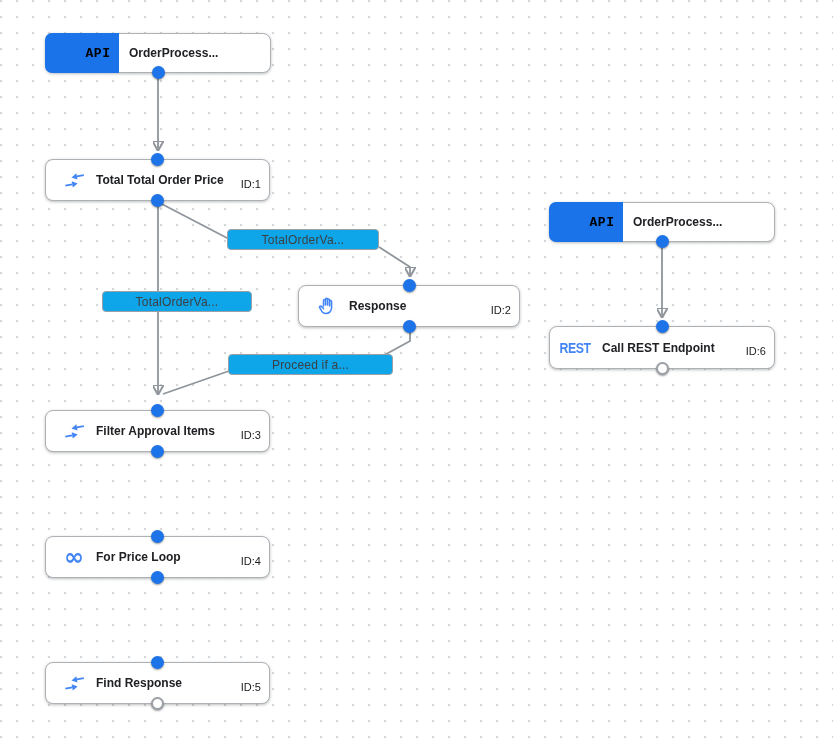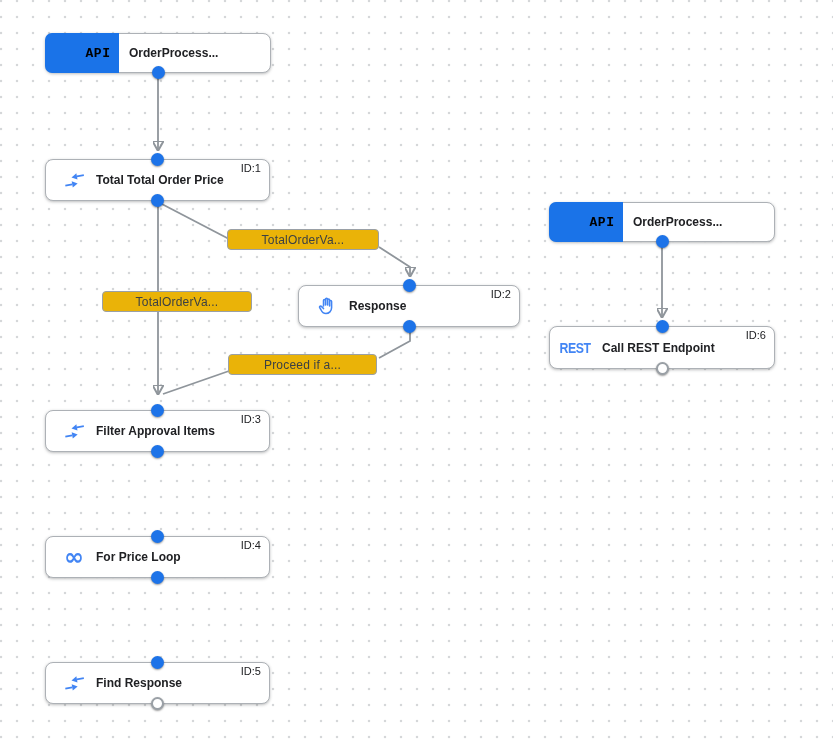--- a/index.html
+++ b/index.html
@@ -10,34 +10,34 @@
     background-image:radial-gradient(circle,#d5d7d9 1.4px,transparent 1.6px);
     background-size:16px 16px;
     background-position:9px 9px;
   }
   #canvas{position:absolute;inset:0;}
   svg.edges{position:absolute;left:0;top:0;z-index:1;}
   svg.edges path{fill:none;stroke:#8f959b;stroke-width:1.8;}
 
   .edge-label{
     position:absolute;z-index:2;box-sizing:border-box;
-    background:#eab308;border:1px solid #9aa0a6;border-radius:4px;
+    background:#0ea5e9;border:1px solid #9aa0a6;border-radius:4px;
     display:flex;align-items:center;justify-content:center;
     font-size:12px;color:#3c4043;letter-spacing:.2px;
   }
 
   .node{
     position:absolute;z-index:3;box-sizing:border-box;
     background:#fff;border:1px solid #adb1b6;border-radius:8px;
     box-shadow:0 1px 3px rgba(60,64,67,.35);
     display:flex;align-items:center;
   }
   .node .title{font-size:12px;font-weight:bold;color:#202124;white-space:nowrap;}
   .node .nid{
-    position:absolute;top:2px;right:8px;
+    position:absolute;top:18px;right:8px;
     font-size:11px;color:#202124;font-weight:normal;
   }
   .badge{
     align-self:stretch;width:42px;flex:0 0 42px;
     background:#1a73e8;border-radius:7px 0 0 7px;margin:-1px 0 -1px -1px;
     display:flex;align-items:center;justify-content:center;
     color:#000000;font-family:Liberation Mono, monospace;
     font-weight:bold;font-size:13px;letter-spacing:.5px;padding-left:32px;
   }
   .trigger .title{margin-left:10px;}
@@ -82,21 +82,21 @@
     <path d="M229 371 L163 394"></path>
     <path d="M662 243 L662 318" marker-end="url(#arw)"></path>
   </svg>
 
   <div class="edge-label" style="left:227px;top:229px;width:152px;height:21px;">
     <span>TotalOrderVa...</span>
   </div>
   <div class="edge-label" style="left:102px;top:291px;width:150px;height:21px;">
     <span>TotalOrderVa...</span>
   </div>
-  <div class="edge-label" style="left:228px;top:354px;width:149px;height:21px;">
+  <div class="edge-label" style="left:228px;top:354px;width:165px;height:21px;">
     <span>Proceed if a...</span>
   </div>
 
   <div class="node trigger" style="left:45px;top:33px;width:226px;height:40px;">
     <span class="badge">API</span>
     <span class="title">OrderProcess...</span>
     <span class="dot out"></span>
   </div>
 
   <div class="node task" style="left:45px;top:159px;width:225px;height:42px;">

